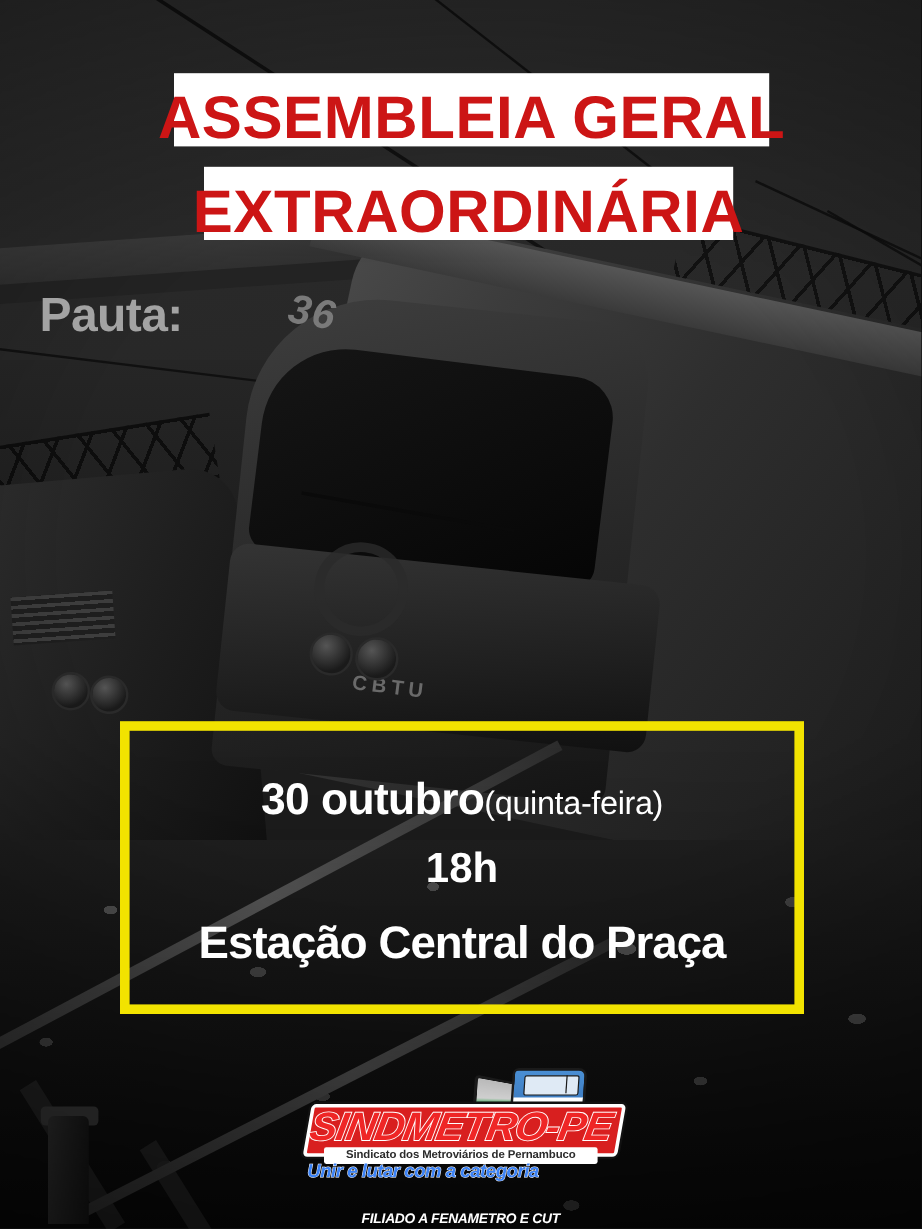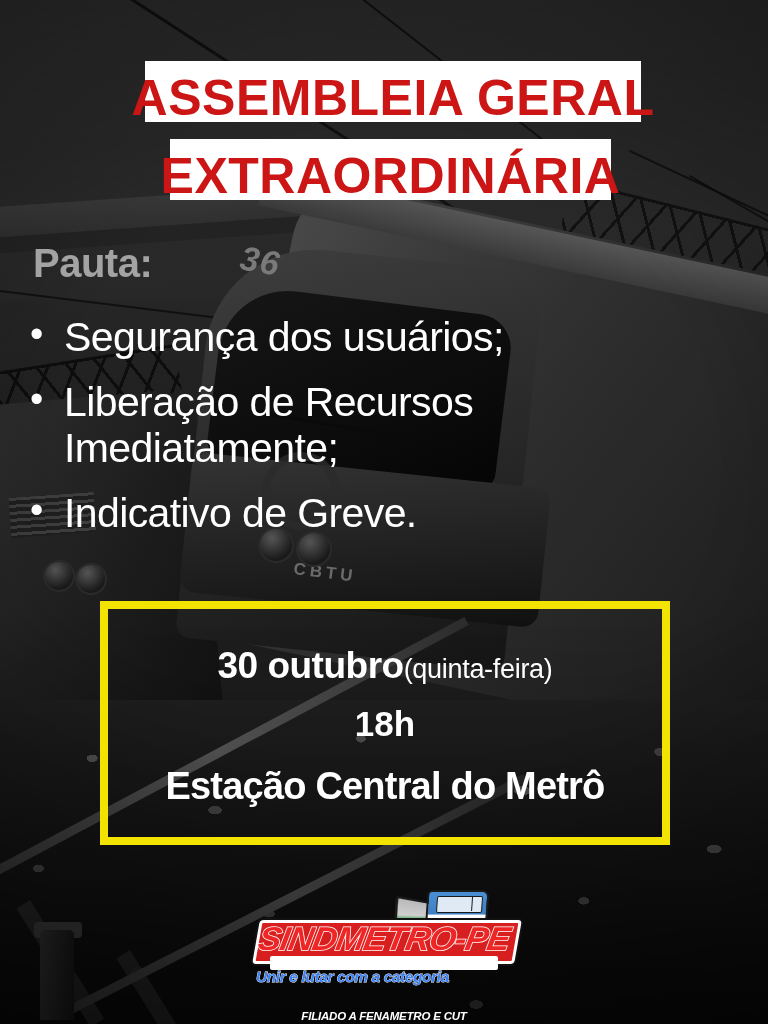--- a/index.html
+++ b/index.html
@@ -390,44 +390,40 @@
 
     <div class="title-band band1">
       <span class="title-text">ASSEMBLEIA GERAL</span>
     </div>
     <div class="title-band band2">
       <span class="title-text">EXTRAORDINÁRIA</span>
     </div>
 
     <div class="pauta-label">Pauta:</div>
 
-    <ul class="agenda">
-      <li>Segurança dos usuários;</li>
-      <li>Liberação de Recursos Imediatamente;</li>
-      <li> Indicativo de Greve.</li>
-    </ul>
 
     <div class="detail-box">
       <div class="date-line">
         <span class="date-strong">30 outubro</span><span class="date-weak">(quinta-feira)</span>
       </div>
       <div class="time-line">18h</div>
       <div class="place">
-        <div>Estação Central do Metrô</div>
+        <div>Estação Central do Praça</div>
       </div>
     </div>
 
     <div class="logo">
       <div class="logo-train">
         <div class="lt-tail"></div>
         <div class="lt-body"></div>
         <div class="lt-win"></div>
         <div class="lt-win2"></div>
       </div>
       <div class="logo-name"></div>
       <div class="logo-name-txt">SINDMETRO-PE</div>
       <div class="logo-sub"></div>
+      <div class="logo-sub-txt">Sindicato dos Metroviários de Pernambuco</div>
       <div class="logo-slogan">Unir e lutar com a categoria</div>
       <div class="logo-fil">FILIADO A FENAMETRO E CUT</div>
     </div>
 
   </div>
 </div>
 
 </body></html>

